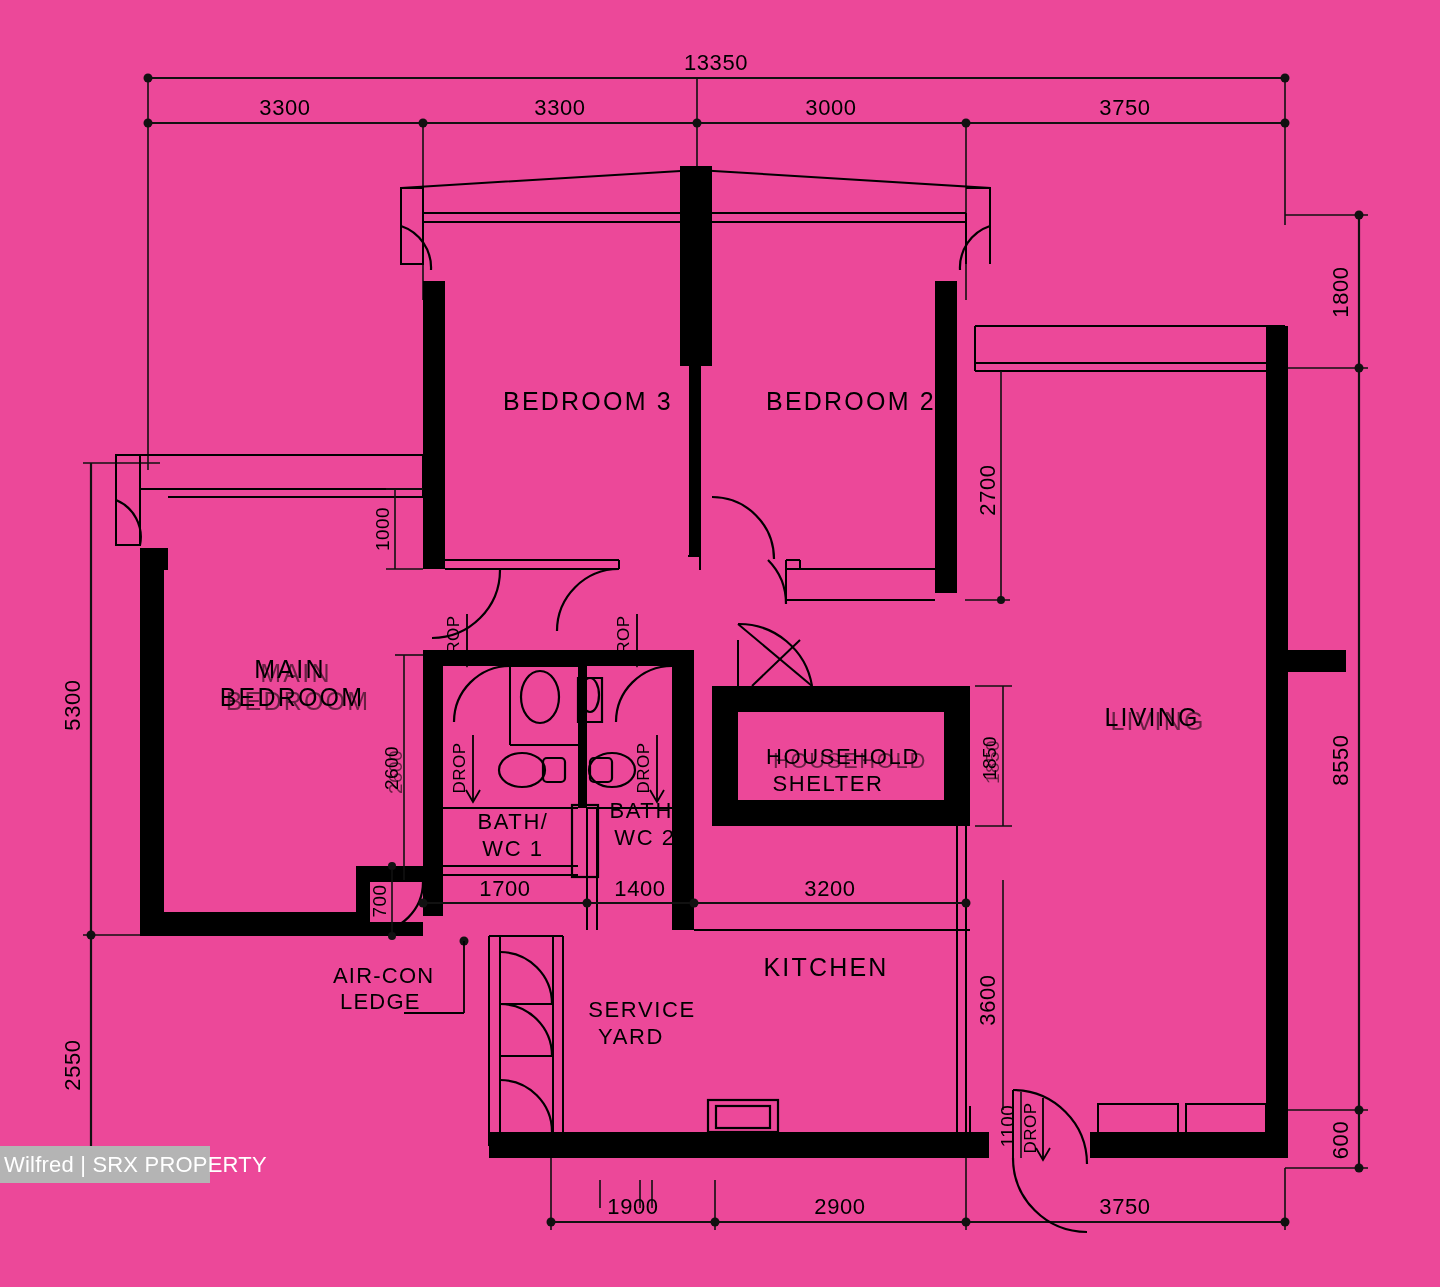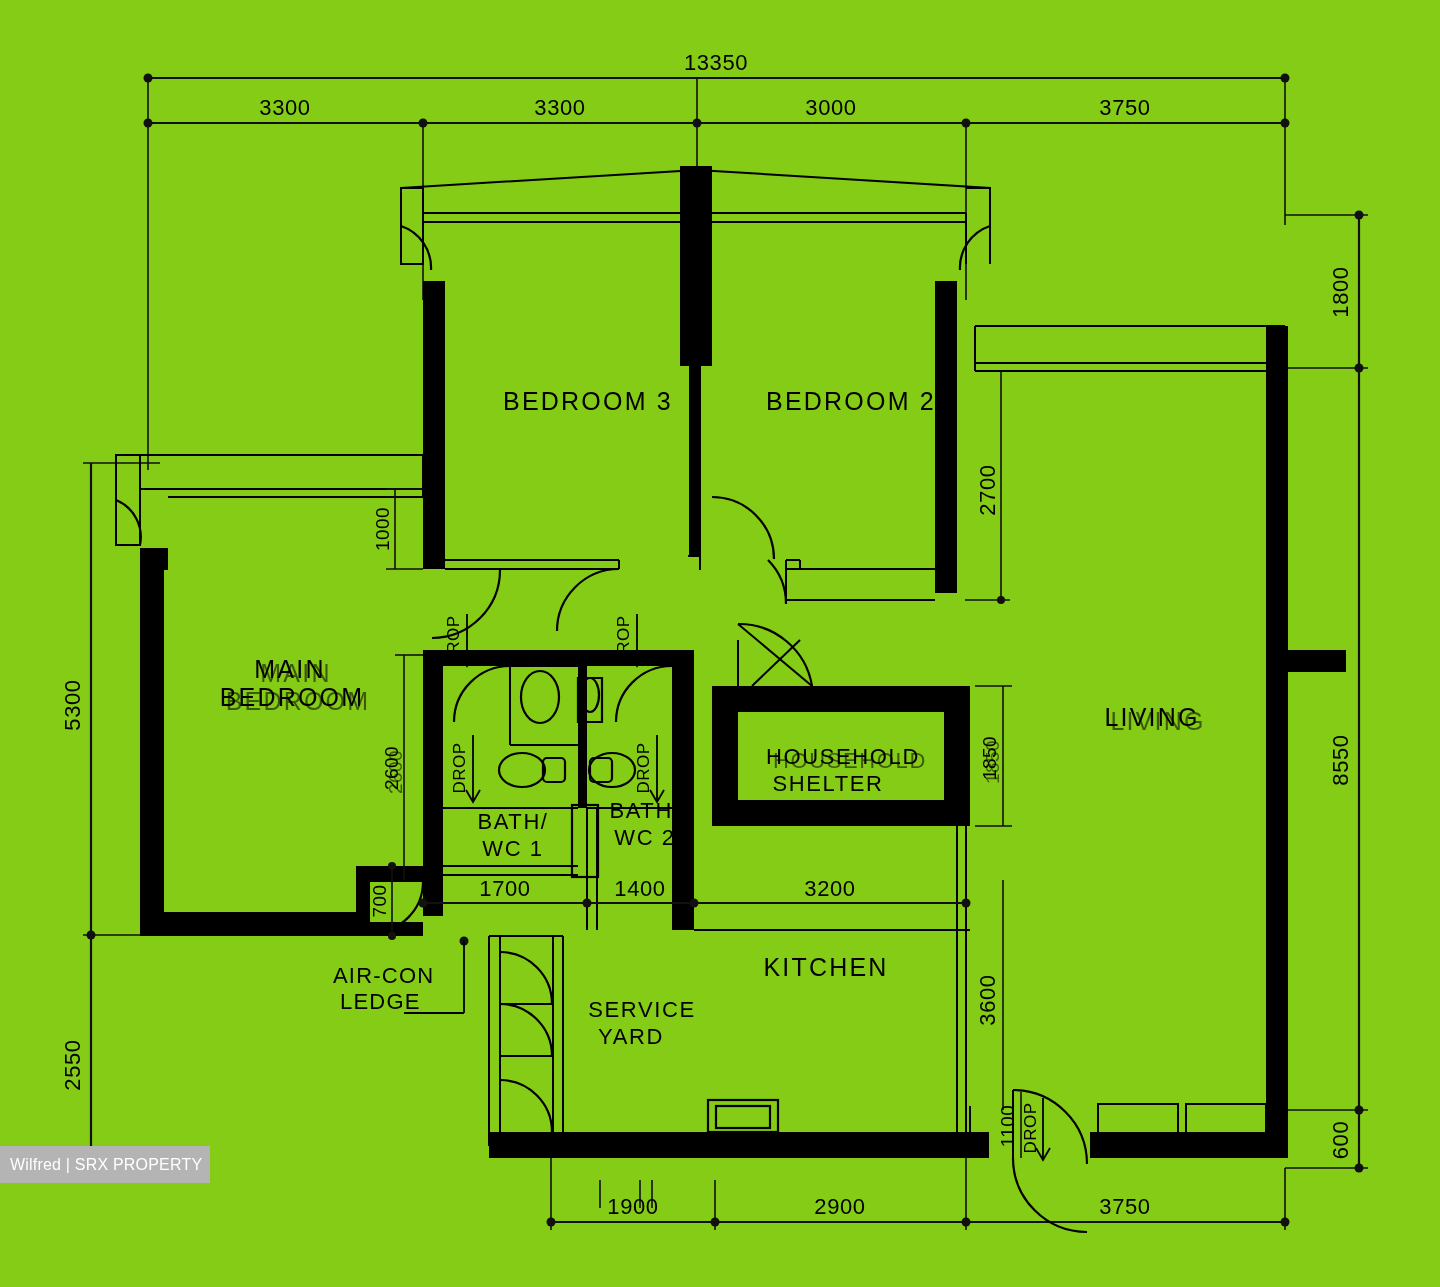--- a/index.html
+++ b/index.html
@@ -8,21 +8,21 @@
     padding: 0;
     background: #ffffff;
   }
   body {
     font-family: "Liberation Sans", sans-serif;
   }
   #plan-wrap {
     position: relative;
     width: 1440px;
     height: 1287px;
-    background: #84cc16;
+    background: #ec4899;
     overflow: hidden;
   }
   svg#floorplan {
     display: block;
     width: 1440px;
     height: 1287px;
   }
   .wall       { fill: #000000; stroke: none; }
   .thinline   { fill: none; stroke: #000000; stroke-width: 2; }
   .dimline    { fill: none; stroke: #111111; stroke-width: 2.2; }
@@ -66,23 +66,23 @@
   }
 
   #watermark {
     position: absolute;
     left: 0;
     top: 1146px;
     width: 210px;
     height: 37px;
     background: #b4b4b4;
     color: #ffffff;
-    font-size: 16px;
+    font-size: 22px;
     line-height: 37px;
-    padding-left: 10px;
+    padding-left: 4px;
     box-sizing: border-box;
     letter-spacing: 0.2px;
     white-space: nowrap;
   }
 </style>
 </head>
 <body>
 
 <div id="plan-wrap">
 

